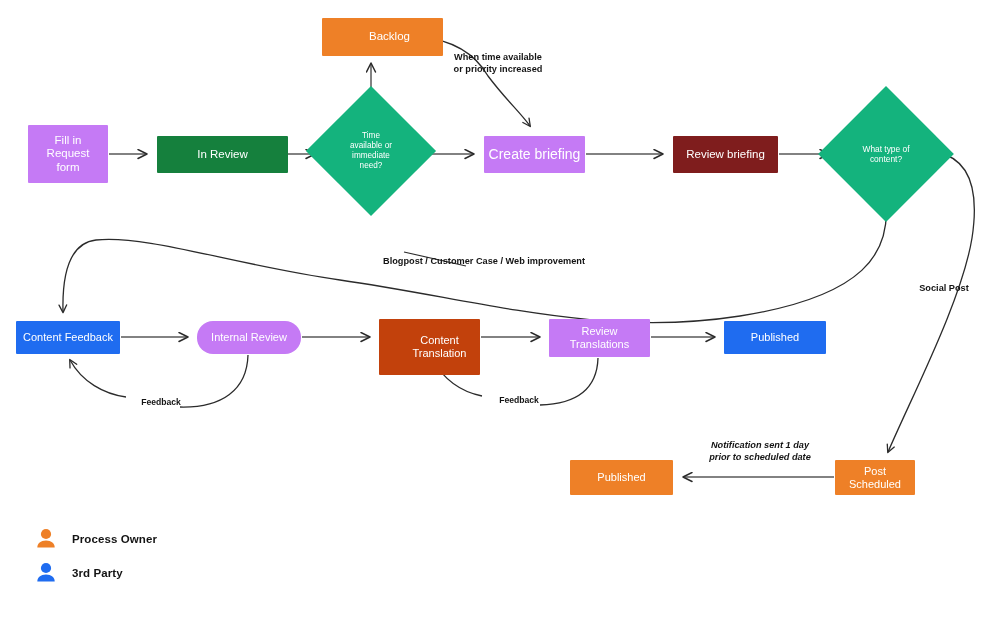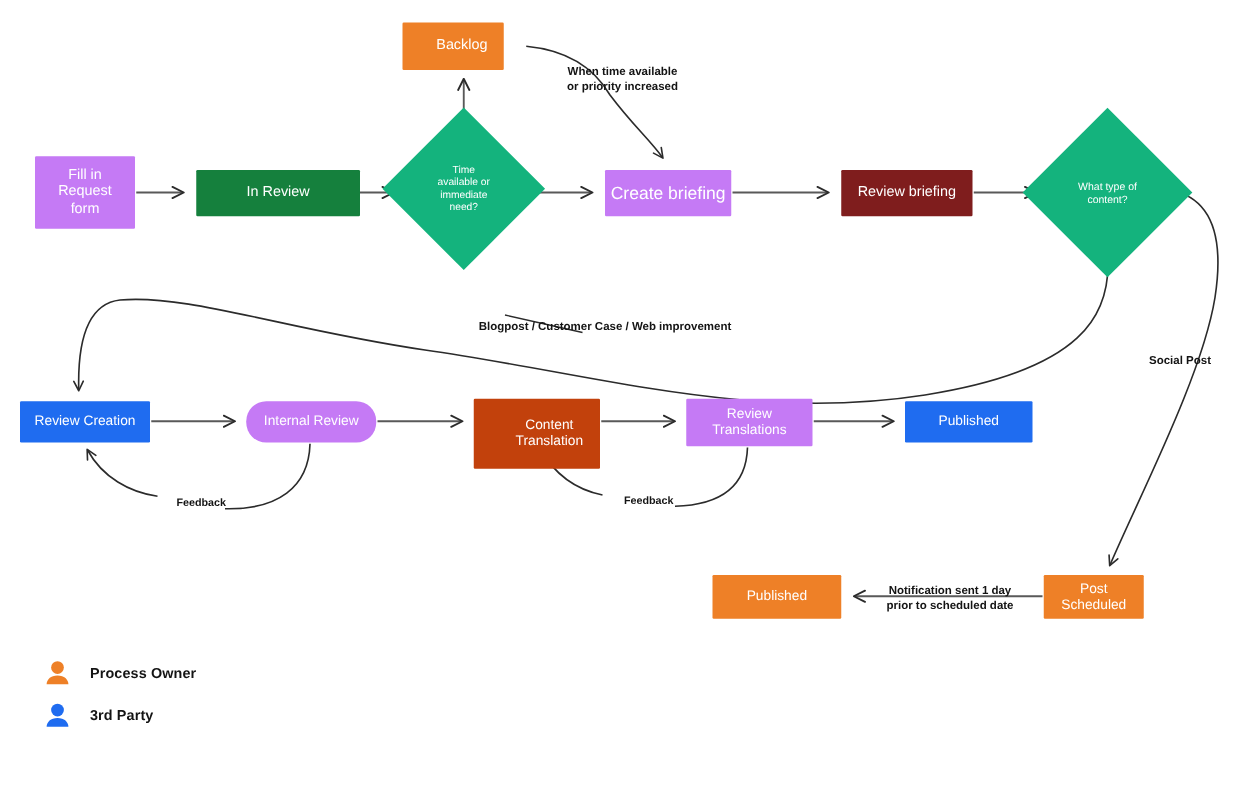--- a/index.html
+++ b/index.html
@@ -159,21 +159,21 @@
 
   <div id="nodes-layer">
       <div class="node rect" style="left: 28px; top: 125px; width: 80px; height: 58px; background: rgb(197, 122, 245); font-size: 11.5px;">
         <span class="lbl">Fill in
 Request
 form</span>
       </div>
       <div class="node rect" style="left: 157px; top: 136px; width: 131px; height: 37px; background: #15803d; font-size: 11.5px;">
         <span class="lbl">In Review</span>
       </div>
-      <div class="node rect" style="left: 322px; top: 18px; width: 81px; height: 38px; background: rgb(238, 128, 39); font-size: 11.5px; padding-left: 14px;">
+      <div class="node rect" style="left: 322px; top: 18px; width: 121px; height: 38px; background: rgb(238, 128, 39); font-size: 11.5px; padding-left: 14px;">
         <span class="lbl">Backlog</span>
       </div>
       <div class="diamond-wrap" style="left: 325px; top: 105px; width: 92px; height: 92px;">
         <div class="diamond-shape" style="--dc: #14b37d;"></div>
         <div class="diamond-text" style="font-size: 8.2px;">Time
 available or
 immediate
 need?</div>
       </div>
       <div class="node rect" style="left: 484px; top: 136px; width: 101px; height: 37px; background: rgb(197, 122, 245); font-size: 14px;">
@@ -181,21 +181,21 @@
       </div>
       <div class="node rect" style="left: 673px; top: 136px; width: 105px; height: 37px; background: #7f1d1d; font-size: 11.5px;">
         <span class="lbl">Review briefing</span>
       </div>
       <div class="diamond-wrap" style="left: 838px; top: 106px; width: 96px; height: 96px; text-decoration: underline;">
         <div class="diamond-shape" style="--dc: #14b37d;"></div>
         <div class="diamond-text" style="font-size: 8.4px;">What type of
 content?</div>
       </div>
       <div class="node rect" style="left: 16px; top: 321px; width: 104px; height: 33px; background: rgb(31, 108, 240); font-size: 11px;">
-        <span class="lbl">Review Creation</span>
+        <span class="lbl">Content Feedback</span>
       </div>
       <div class="node rect" style="left: 197px; top: 321px; width: 104px; height: 33px; background: rgb(197, 122, 245); font-size: 11px; border-radius: 16px;">
         <span class="lbl">Internal Review</span>
       </div>
       <div class="node rect" style="left: 379px; top: 319px; width: 101px; height: 56px; background: #c2410c; font-size: 11px; padding-left: 20px;">
         <span class="lbl">Content
 Translation</span>
       </div>
       <div class="node rect" style="left: 549px; top: 319px; width: 101px; height: 38px; background: rgb(197, 122, 245); font-size: 11px;">
         <span class="lbl">Review
@@ -212,21 +212,21 @@
       </div>
     </div>
 
   <div id="labels-layer">
       <div class="edge-label" style="left: 428px; top: 52px; width: 140px; font-size: 9.2px;">When time available
 or priority increased</div>
       <div class="edge-label" style="left: 366px; top: 256px; width: 236px; font-size: 9.2px;">Blogpost / Customer Case / Web improvement</div>
       <div class="edge-label" style="left: 901px; top: 283px; width: 86px; font-size: 9.2px;">Social Post</div>
       <div class="edge-label" style="left: 125px; top: 397px; width: 72px; font-size: 8.6px;">Feedback</div>
       <div class="edge-label" style="left: 483px; top: 395px; width: 72px; font-size: 8.6px;">Feedback</div>
-      <div class="edge-label" style="left: 690px; top: 467px; width: 140px; font-size: 9.2px;">Notification sent 1 day
+      <div class="edge-label" style="left: 690px; top: 440px; width: 140px; font-size: 9.2px; font-style: italic;">Notification sent 1 day
 prior to scheduled date</div>
     </div>
 
   <div class="legend">
     <div class="legend-row">
       <svg class="legend-icon" viewBox="0 0 20 22">
         <circle cx="10" cy="6" r="5.1" fill="#ee8027"></circle>
         <path d="M10,12.4 C4.6,12.4 1.3,15.6 1.3,19.4 L18.7,19.4 C18.7,15.6 15.4,12.4 10,12.4 Z" fill="#ee8027"></path>
       </svg>
       <span class="legend-label">Process Owner</span>

